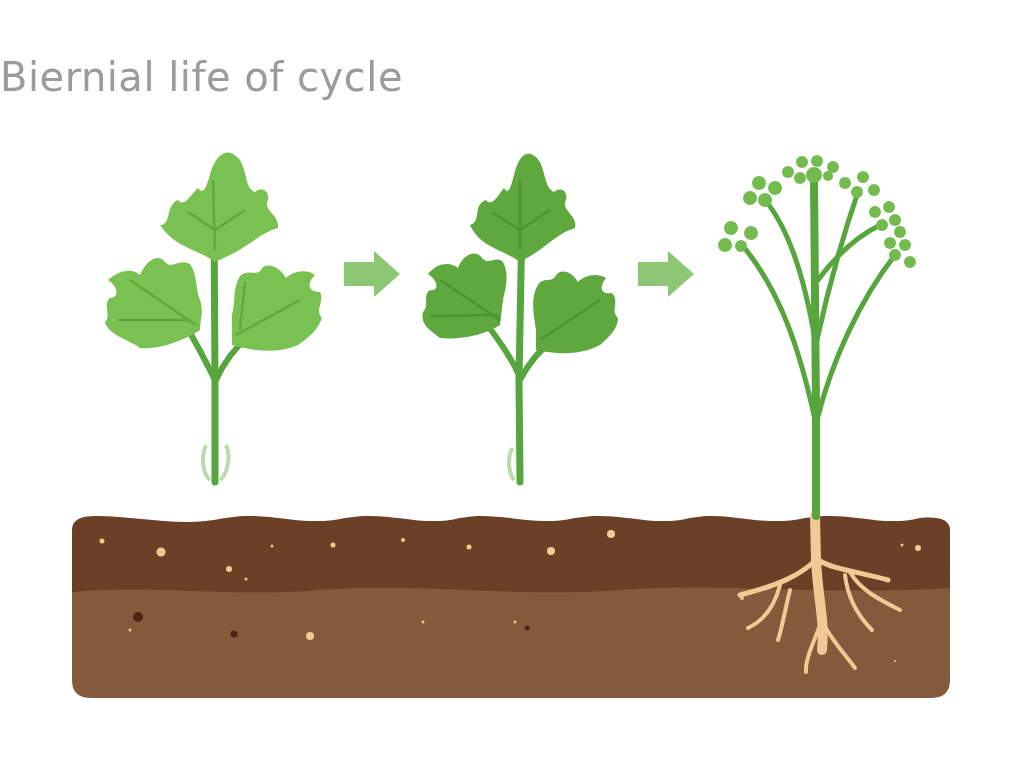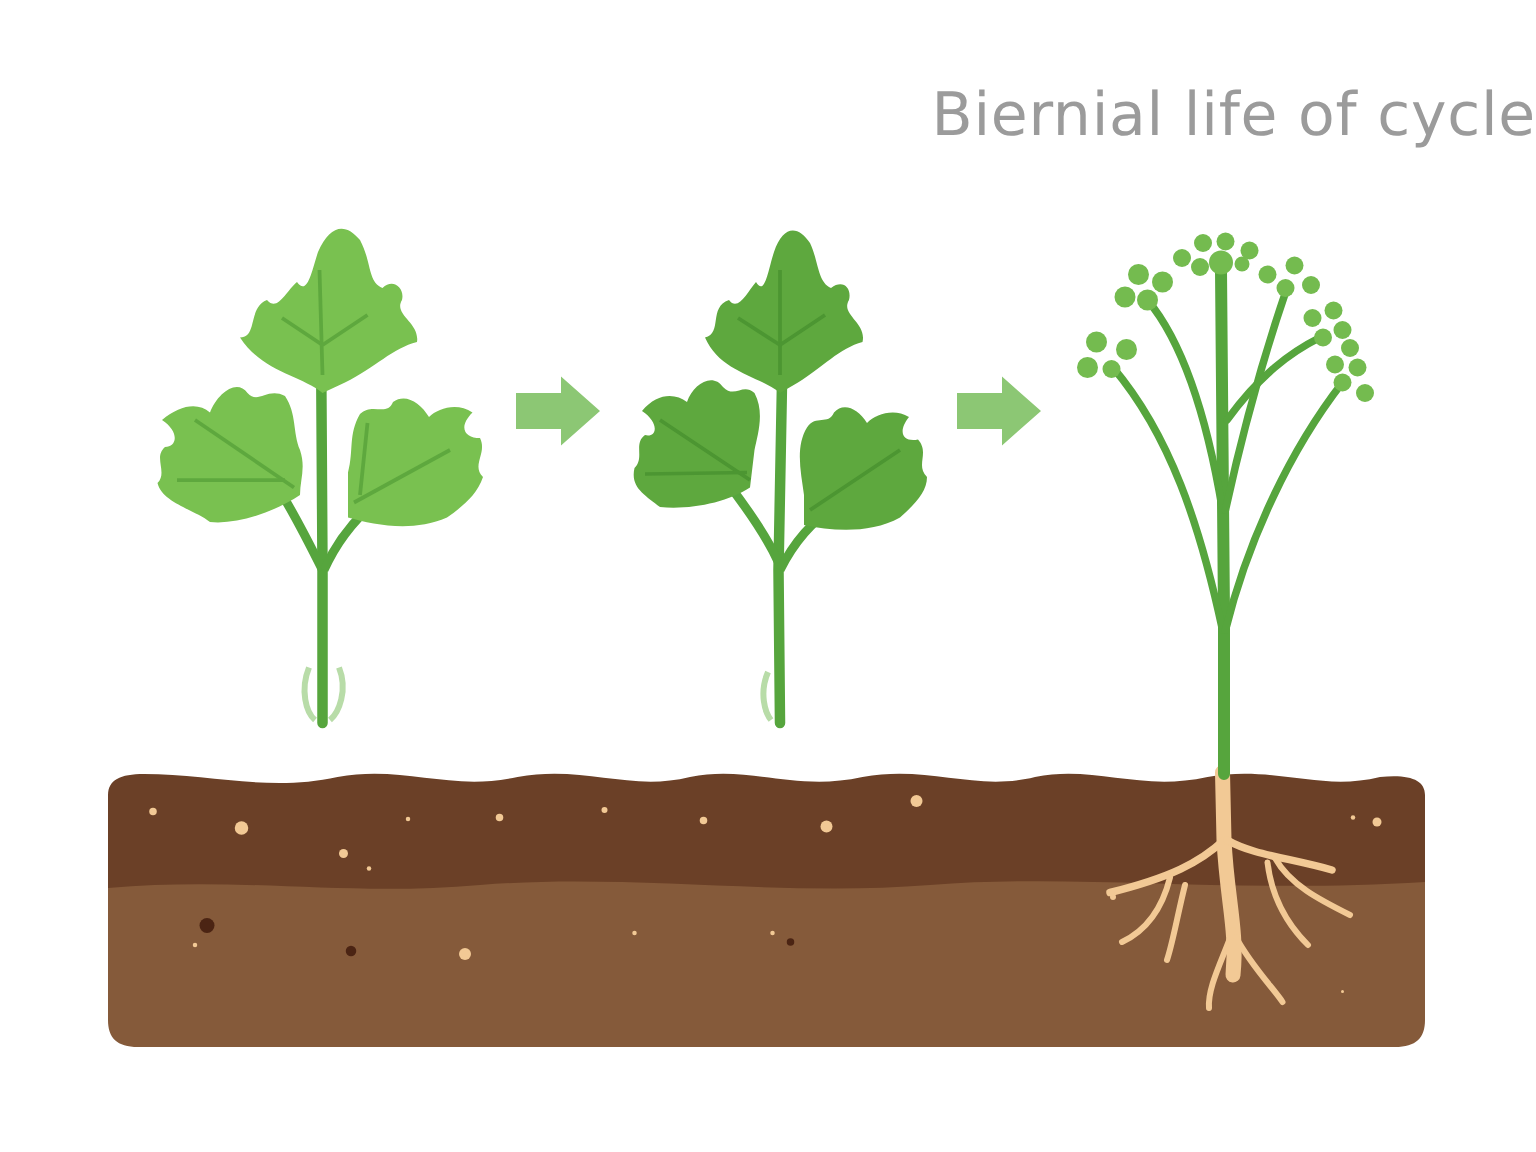--- a/index.html
+++ b/index.html
@@ -1,17 +1,17 @@
 <!DOCTYPE html>
 <html><head>
 <meta charset="utf-8">
 <style>
   html, body { margin:0; padding:0; background:#ffffff; }
   body { width:1024px; height:768px; position:relative; overflow:hidden; font-family:"DejaVu Sans", sans-serif; }
-  .title { position:absolute; left:0; top:54px; width:1024px; text-align:right; font-size:40px; color:#9b9b9b; font-weight:500; letter-spacing:0.5px; }
+  .title { position:absolute; left:0; top:54px; width:1024px; text-align:left; font-size:40px; color:#9b9b9b; font-weight:500; letter-spacing:0.5px; }
   svg.stage { position:absolute; left:0; top:0; }
 </style>
 </head>
 <body>
 
 <div class="title">Biernial life of cycle</div>
 
 <svg class="stage" width="1024" height="768" viewBox="0 0 1024 768">
   <defs>
     <g id="leaf">

